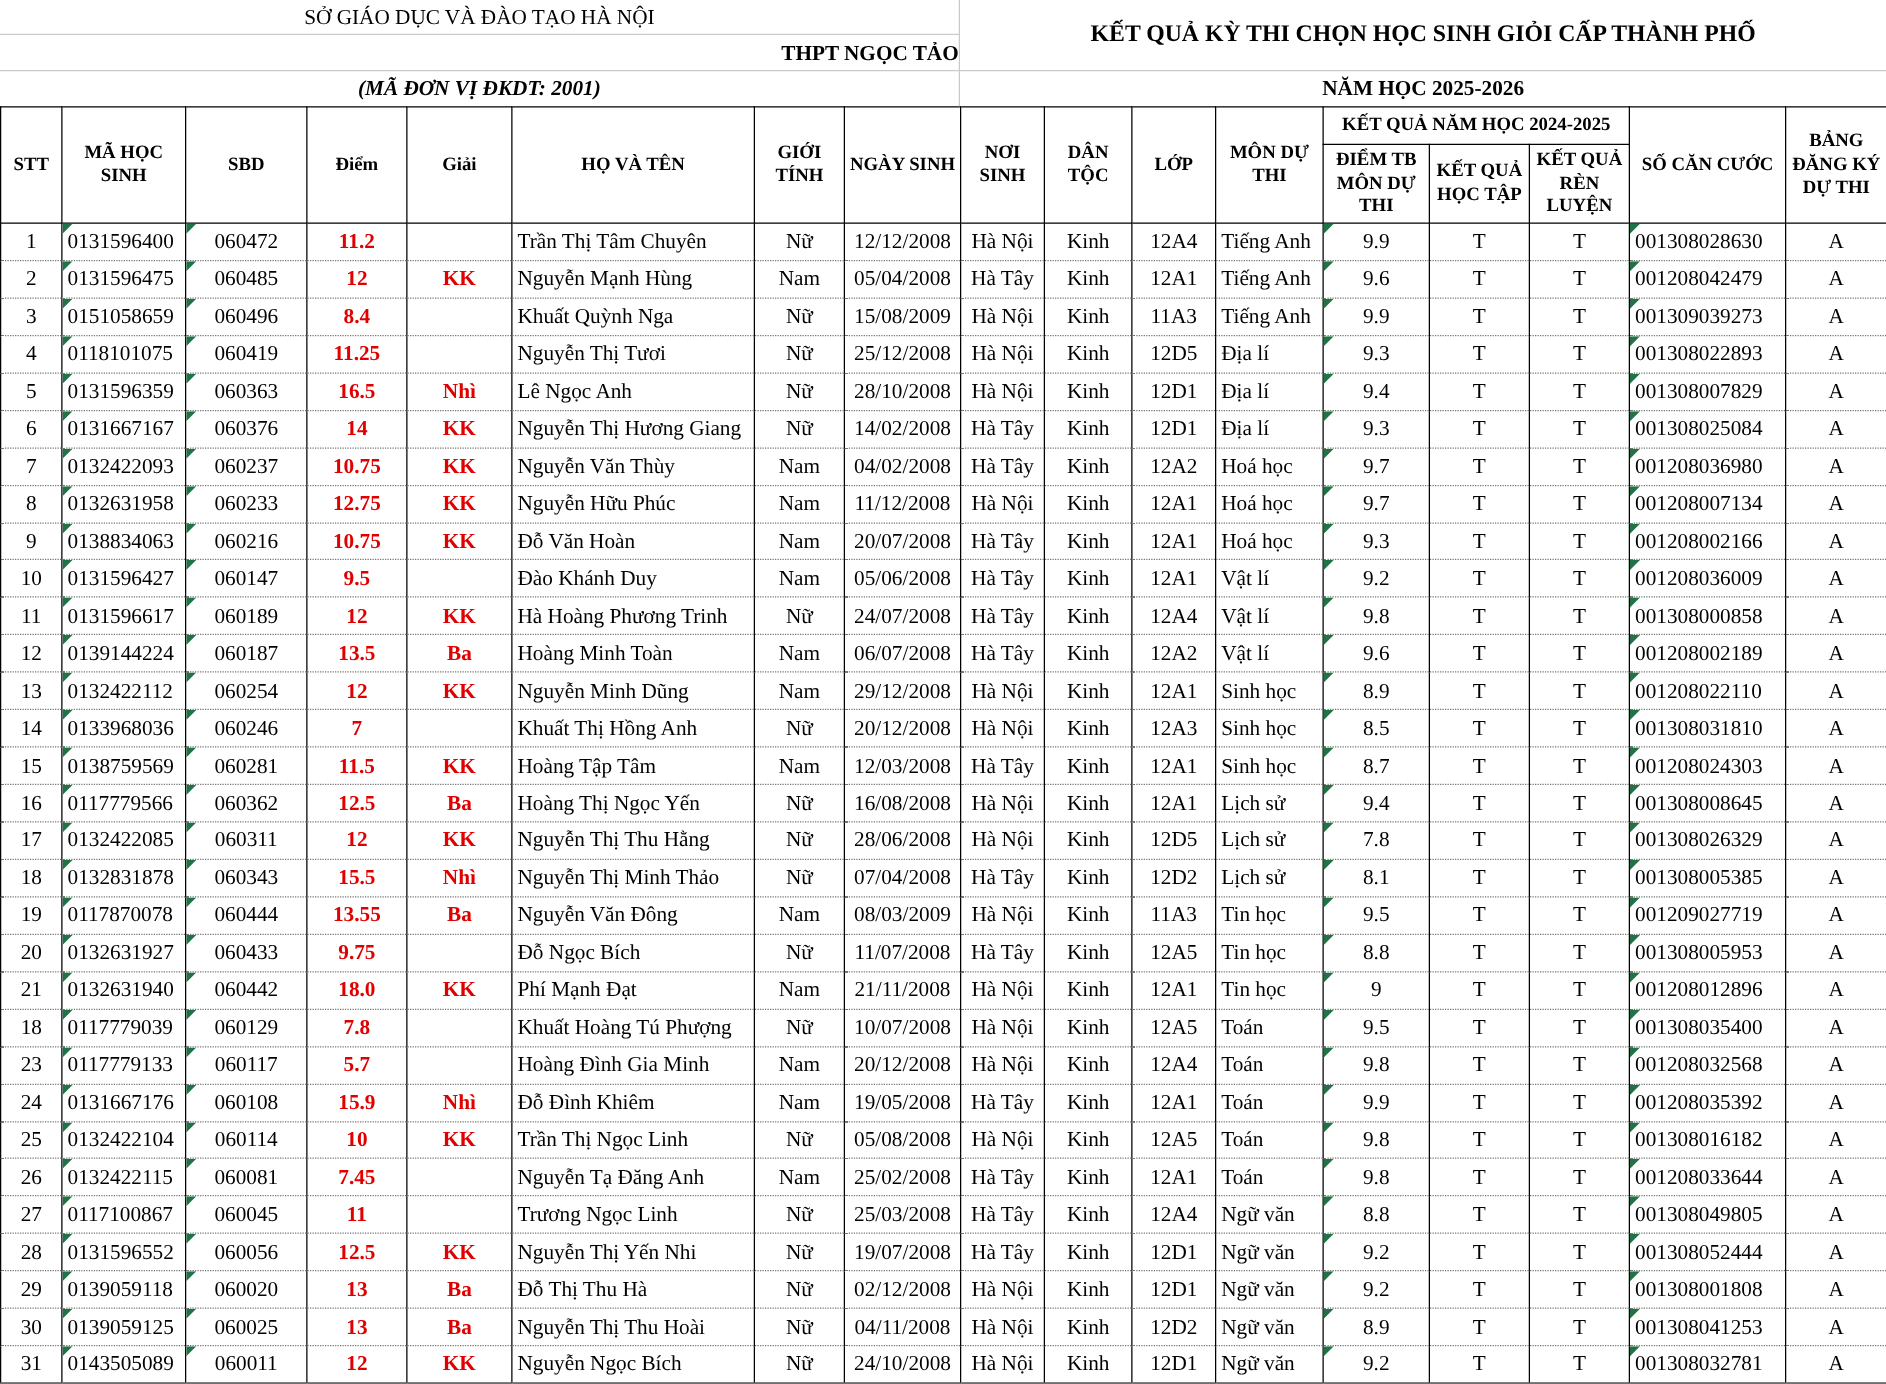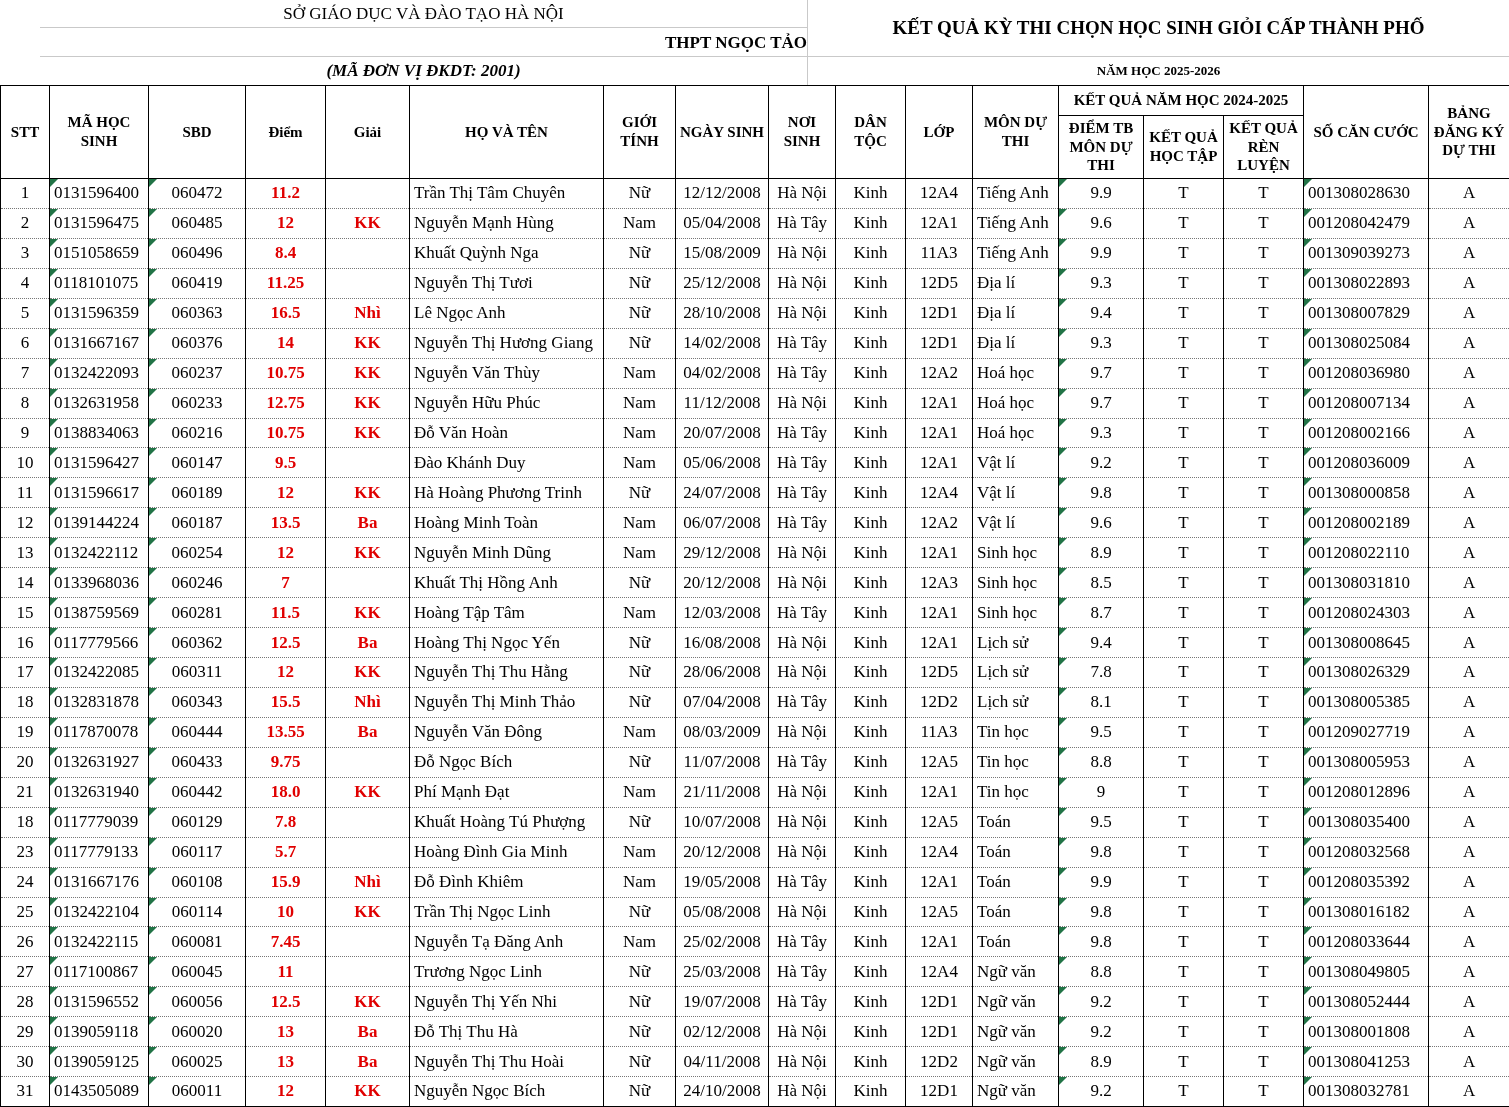--- a/index.html
+++ b/index.html
@@ -4,28 +4,28 @@
 <style>
   * { box-sizing: border-box; margin: 0; padding: 0; }
   html, body { background: #fff; }
   .page {
     width: 1509px; height: 1107px; overflow: hidden; position: relative;
     background: #fff; color: #000;
     font-family: "Liberation Serif", "DejaVu Serif", serif;
   }
 
   
-  .tophdr { display: flex; height: 85px; padding-left: 40px; }
+  .tophdr { display: flex; height: 85px; }
   .tophdr-left { width: 768px; border-right: 1px solid #c9c9c9; display: flex; flex-direction: column; }
   .h-org  { height: 28px; line-height: 28px; text-align: center; font-size: 17px; border-bottom: 1px solid #c9c9c9; }
   .h-school { height: 29px; line-height: 29px; text-align: right; font-size: 17px; font-weight: bold; border-bottom: 1px solid #c9c9c9; }
   .h-unit { height: 28px; line-height: 28px; text-align: center; font-size: 17px; font-weight: bold; font-style: italic; }
   .tophdr-right { flex: 1; display: flex; flex-direction: column; }
   .h-title { height: 57px; display: flex; align-items: center; justify-content: center; font-size: 19px; font-weight: bold; border-bottom: 1px solid #c9c9c9; }
-  .h-year { height: 28px; line-height: 28px; text-align: center; font-size: 13px; font-weight: bold; font-family: Liberation Serif, serif; }
+  .h-year { height: 28px; line-height: 28px; text-align: center; font-size: 17px; font-weight: bold; font-family: Liberation Serif, serif; }
 
   
   table.tbl { border-collapse: collapse; table-layout: fixed; width: 1509px; border: 1px solid #000; }
   .tbl th {
     border: 1px solid #000; font-weight: bold; text-align: center; vertical-align: middle;
     font-size: 15px; line-height: 1.25; padding: 1px 2px; overflow: hidden;
   }
   .hrow1 { height: 30px; }
   .hrow2 { height: 63px; }
   .tbl tbody tr { height: 29.95px; }

